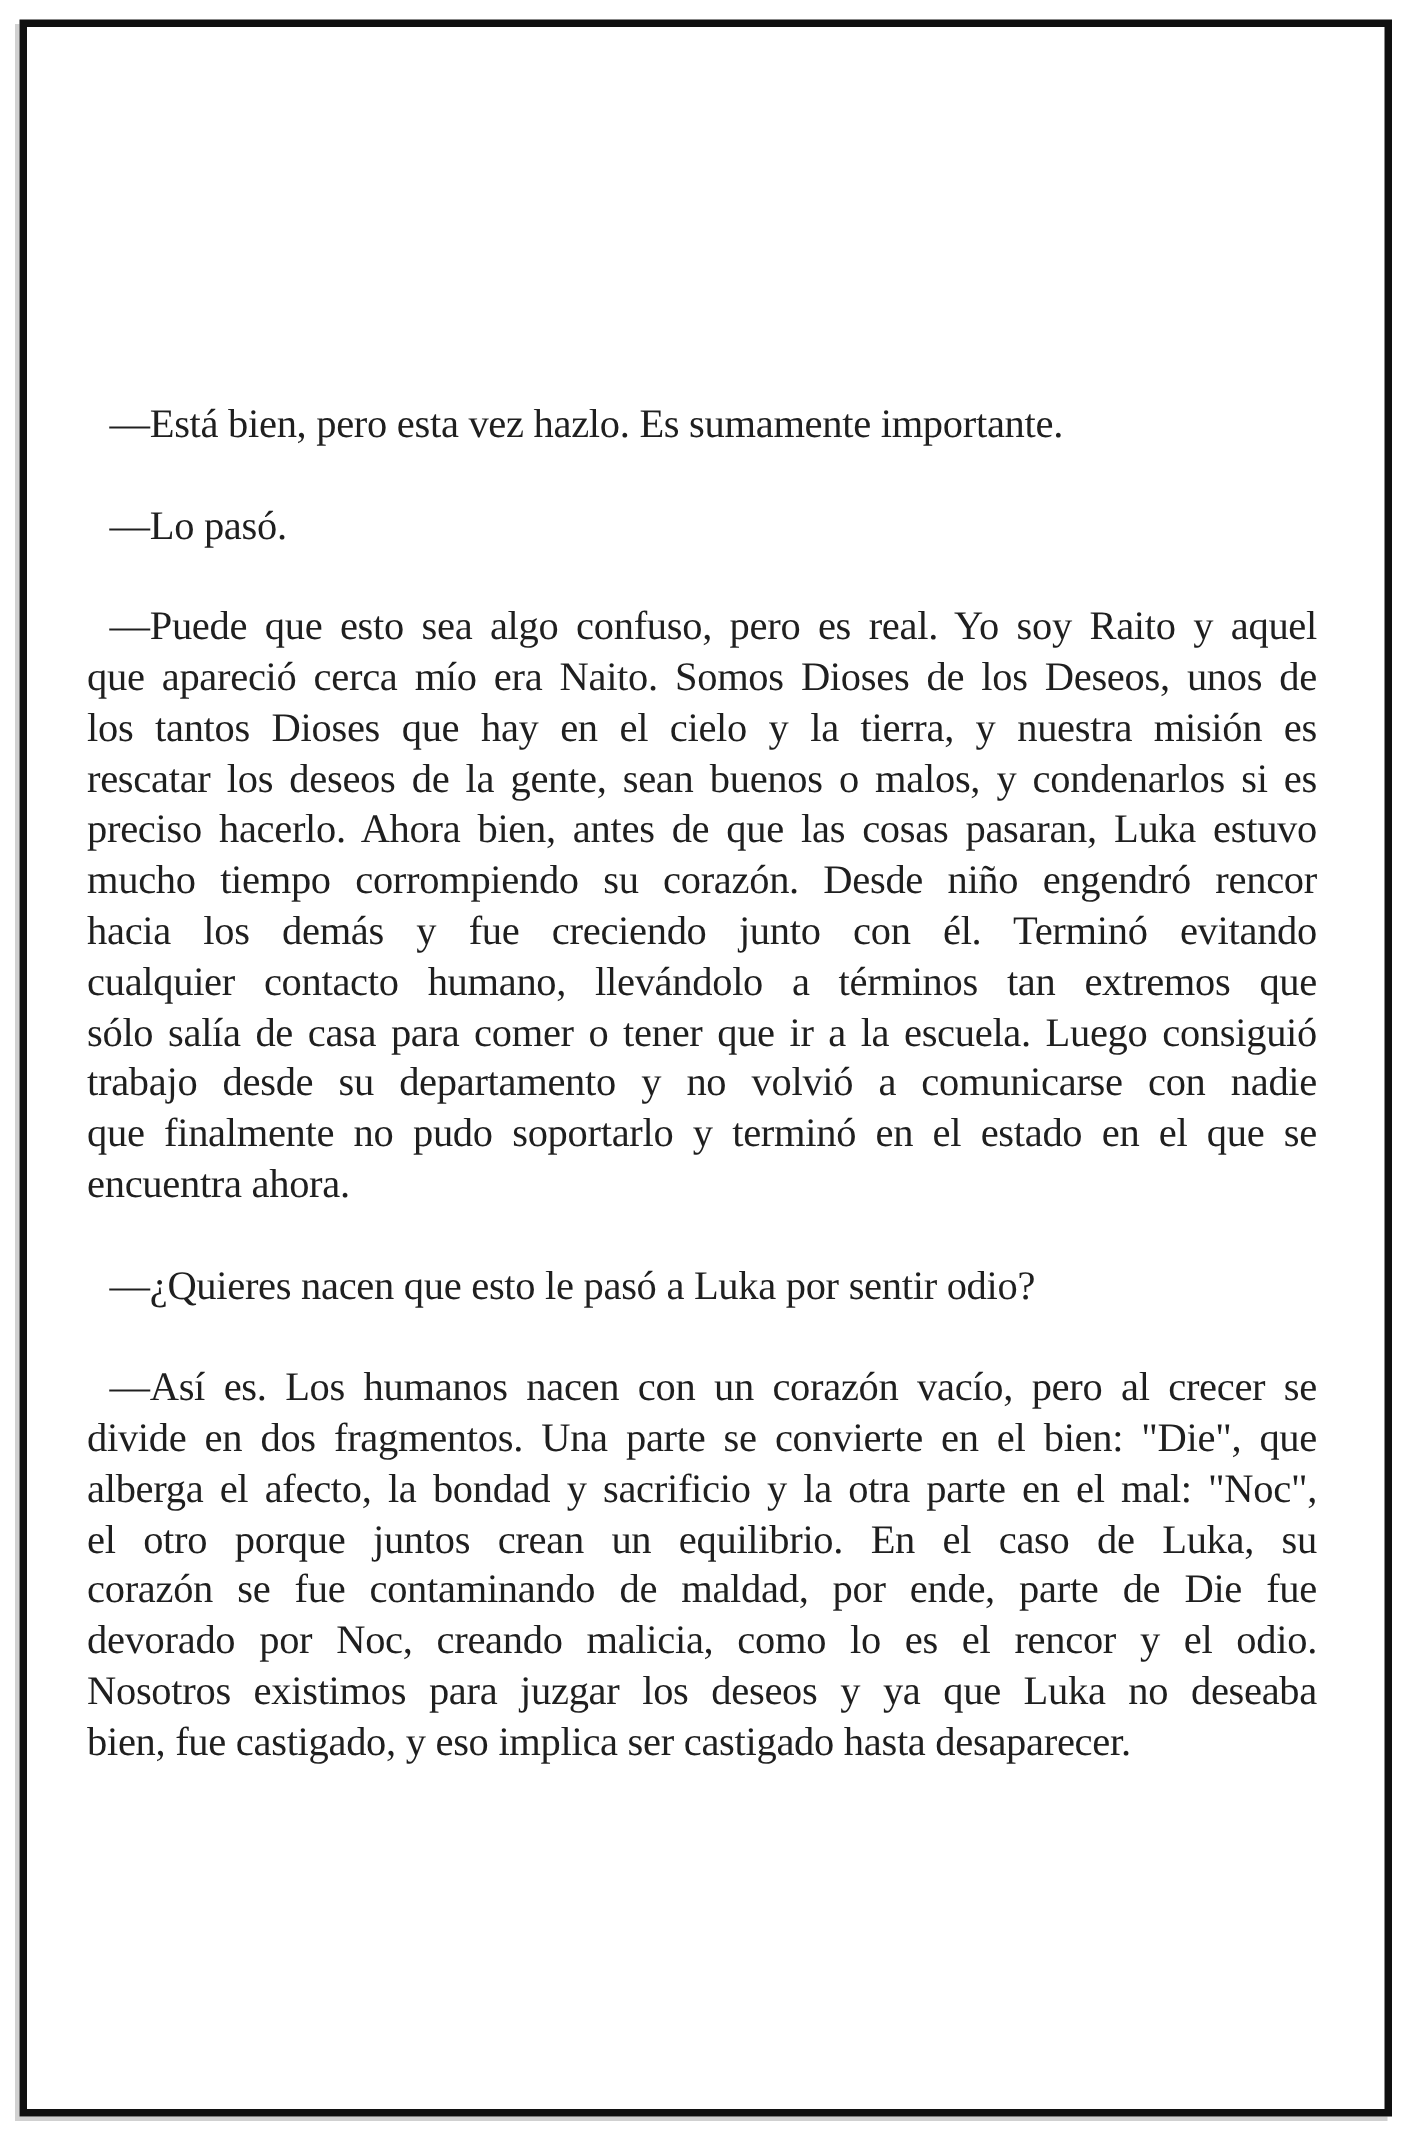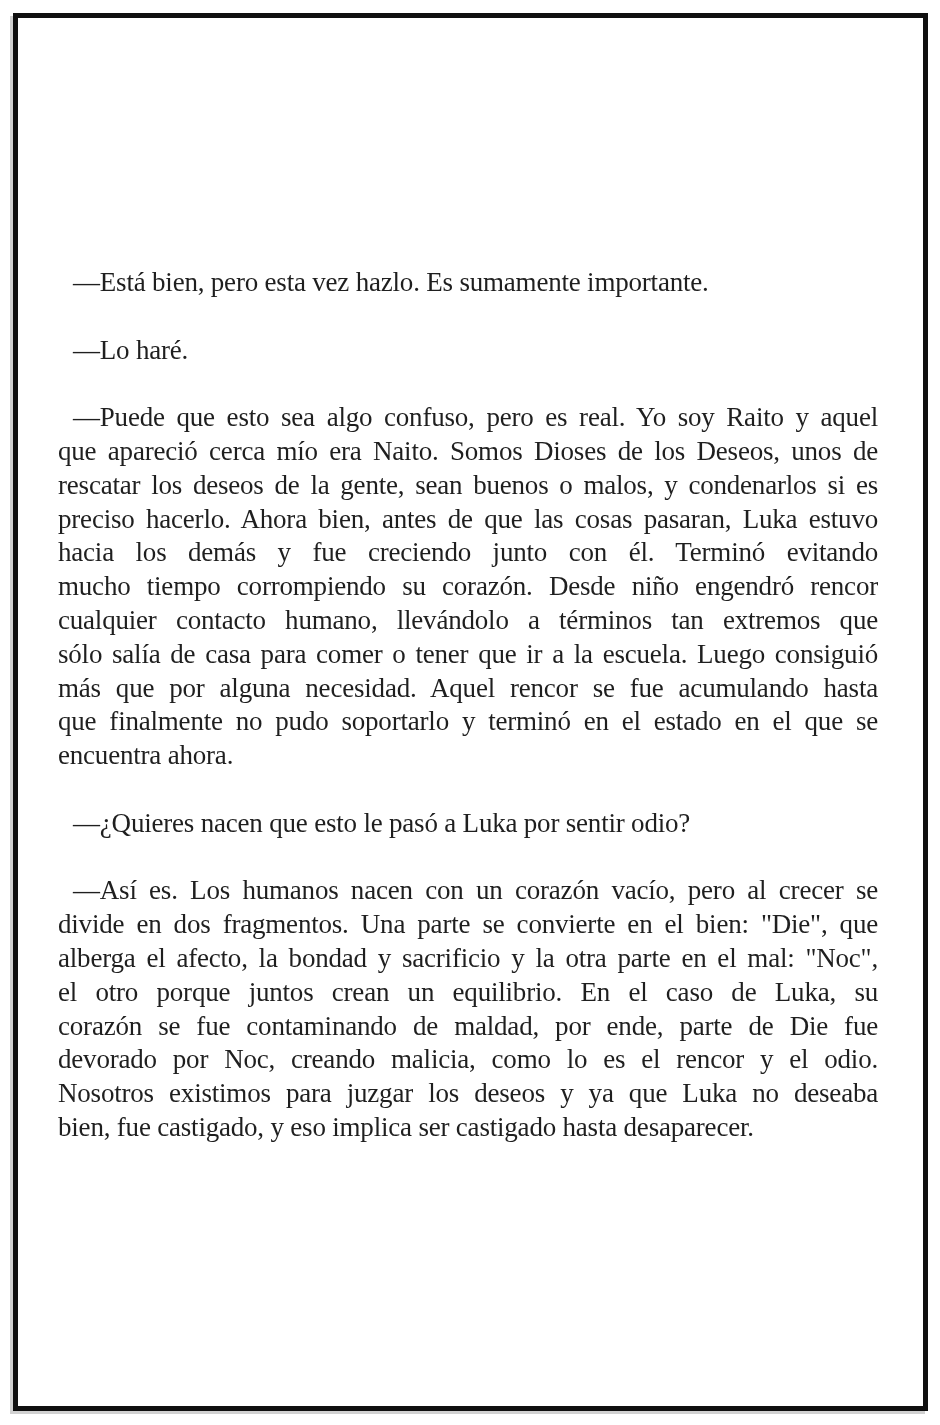--- a/index.html
+++ b/index.html
@@ -50,32 +50,33 @@
 </head>
 <body>
 
 <div class="page-frame"></div>
 
 <div class="text-block">
     <div class="para">
       <div class="line first last">—Está bien, pero esta vez hazlo. Es sumamente importante.</div>
     </div>
     <div class="para">
-      <div class="line first last">—Lo haré.</div>
+      <div class="line first last">—Lo pasó.</div>
     </div>
     <div class="para">
       <div class="line first">—Puede que esto sea algo confuso, pero es real. Yo soy Raito y aquel</div>
       <div class="line">que apareció cerca mío era Naito. Somos Dioses de los Deseos, unos de</div>
+      <div class="line">los tantos Dioses que hay en el cielo y la tierra, y nuestra misión es</div>
       <div class="line">rescatar los deseos de la gente, sean buenos o malos, y condenarlos si es</div>
       <div class="line">preciso hacerlo. Ahora bien, antes de que las cosas pasaran, Luka estuvo</div>
+      <div class="line">mucho tiempo corrompiendo su corazón. Desde niño engendró rencor</div>
       <div class="line">hacia los demás y fue creciendo junto con él. Terminó evitando</div>
-      <div class="line">mucho tiempo corrompiendo su corazón. Desde niño engendró rencor</div>
       <div class="line">cualquier contacto humano, llevándolo a términos tan extremos que</div>
       <div class="line">sólo salía de casa para comer o tener que ir a la escuela. Luego consiguió</div>
-      <div class="line">más que por alguna necesidad. Aquel rencor se fue acumulando hasta</div>
+      <div class="line">trabajo desde su departamento y no volvió a comunicarse con nadie</div>
       <div class="line">que finalmente no pudo soportarlo y terminó en el estado en el que se</div>
       <div class="line last">encuentra ahora.</div>
     </div>
     <div class="para">
       <div class="line first last">—¿Quieres nacen que esto le pasó a Luka por sentir odio?</div>
     </div>
     <div class="para">
       <div class="line first">—Así es. Los humanos nacen con un corazón vacío, pero al crecer se</div>
       <div class="line">divide en dos fragmentos. Una parte se convierte en el bien: "Die", que</div>
       <div class="line">alberga el afecto, la bondad y sacrificio y la otra parte en el mal: "Noc",</div>

